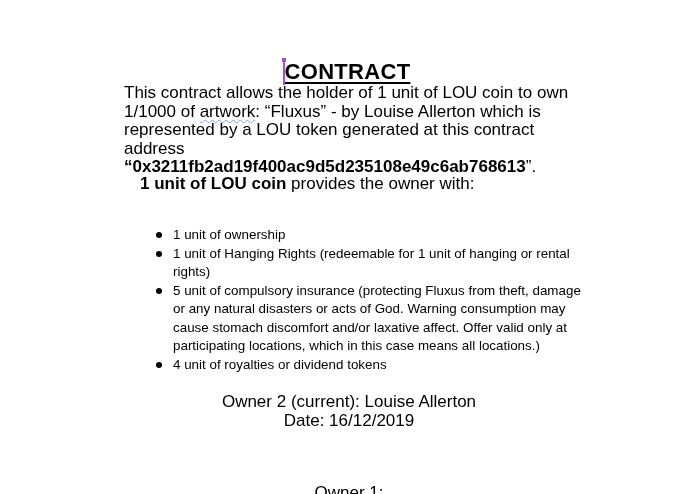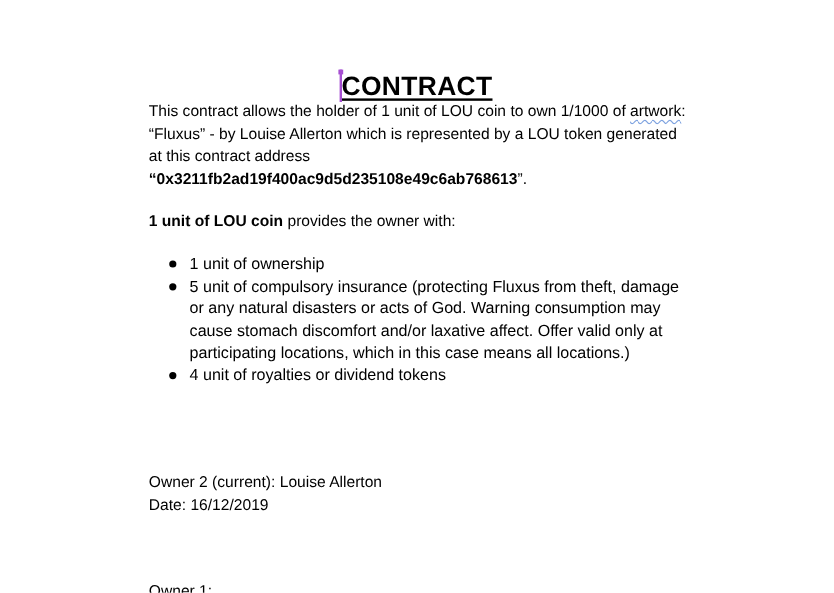--- a/index.html
+++ b/index.html
@@ -54,60 +54,60 @@
       left: -1px;
       top: 0;
       width: 4px;
       height: 4px;
       background: #a64fd1;
     }
     .body-text {
       position: absolute;
       left: 124px;
       width: 450px;
-      font-size: 13px;
+      font-size: 17px;
       line-height: 18.5px;
     }
     .para1 { top: 84px; }
-    .para2 { top: 175px; }
+    .para2 { top: 175px; margin-left: 16px; }
     .squiggle {
       text-decoration: underline;
       text-decoration-style: wavy;
       text-decoration-color: #7fa3e0;
       text-decoration-thickness: 1px;
       text-underline-offset: 2px;
     }
     .bold { font-weight: bold; }
     .list {
       position: absolute;
       top: 211px;
       left: 124px;
       width: 450px;
-      margin: 0;
+      margin: 15px;
       padding: 0;
       list-style: none;
       font-size: 13.4px;
       line-height: 18.5px;
     }
     .list li {
       position: relative;
       padding-left: 34px;
     }
     .bullet {
       position: absolute;
       left: 17px;
       top: 6px;
       width: 6px;
       height: 6px;
       border-radius: 50%;
       background: #000000;
     }
     .owner2 { top: 393px; }
     .owner1 { top: 448px; margin-top: 36px; }
-    .line { display: block; }
+    .line { display: block; text-align: center; }
   </style>
 </head>
 <body>
 
 <div class="page">
 
   <div class="title-wrap">
     <span class="title">
       <span class="cursor"></span>
       <span>CONTRACT</span>
@@ -122,20 +122,24 @@
     <span class="bold">1 unit of LOU coin</span><span> provides the owner with:</span>
   </div>
 
   <ul class="list">
     <li>
       <span class="bullet"></span>
       <span>1 unit of ownership</span>
     </li>
     <li>
       <span class="bullet"></span>
+      <span>1 unit of Hanging Rights (redeemable for 1 unit of hanging or rental rights)</span>
+    </li>
+    <li>
+      <span class="bullet"></span>
       <span>5 unit of compulsory insurance (protecting Fluxus from theft, damage or any natural disasters or acts of God. Warning consumption may cause stomach discomfort and/or laxative affect. Offer valid only at participating locations, which in this case means all locations.)</span>
     </li>
     <li>
       <span class="bullet"></span>
       <span>4 unit of royalties or dividend tokens</span>
     </li>
   </ul>
 
   <div class="body-text owner2">
     <span class="line">Owner 2 (current): Louise Allerton</span>

